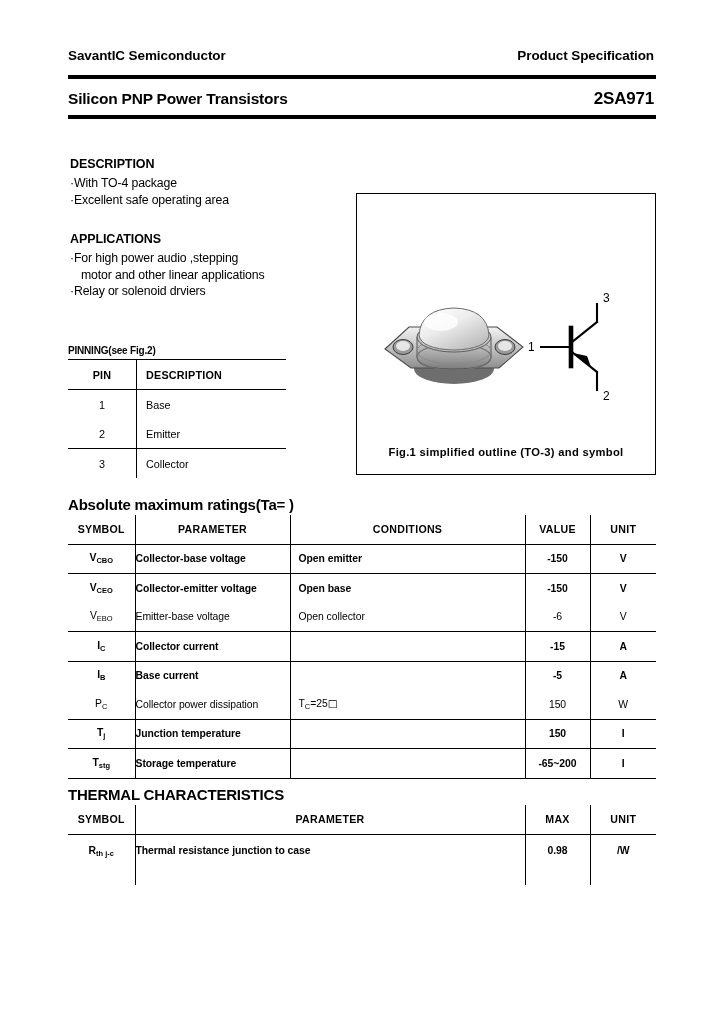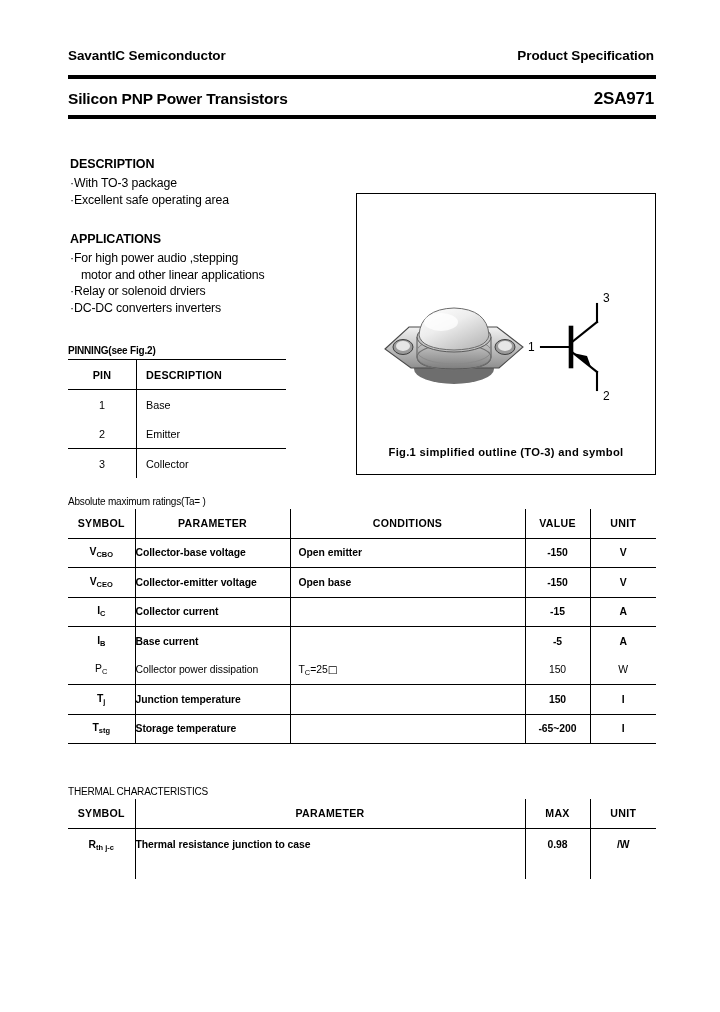--- a/index.html
+++ b/index.html
@@ -144,22 +144,22 @@
     text-align: center;
     font-size: 11.2px;
     font-weight: bold;
     letter-spacing: 0.3px;
   }
   #to3-photo { position: absolute; left: 22px; top: 101px; }
   #npn-symbol { position: absolute; left: 168px; top: 98px; }
 
   
   .tbl-title {
-    font-size: 10px;
-    font-weight: normal;
+    font-size: 15px;
+    font-weight: bold;
     letter-spacing: -0.2px;
     margin-bottom: 2px;
   }
   table.rt {
     border-collapse: collapse;
     width: 588px;
     table-layout: fixed;
   }
   table.rt th, table.rt td {
     font-size: 10.4px;
@@ -217,32 +217,31 @@
 
   <div class="title-row">
     <div class="title-left">Silicon PNP Power Transistors</div>
     <div class="title-right">2SA971</div>
   </div>
   <div class="rule-thick rule-2"></div>
 
   <div id="description-block">
     <div class="sec-head">DESCRIPTION</div>
     <ul class="bullets">
-      <li>·With TO-3 package</li>
+      <li>·With TO-4 package</li>
       <li>·Excellent safe operating area</li>
     </ul>
   </div>
 
   <div id="applications-block">
     <div class="sec-head">APPLICATIONS</div>
     <ul class="bullets">
       <li>·For high power audio ,stepping</li>
       <li class="indent">motor and other linear applications</li>
       <li>·Relay or solenoid drviers</li>
-      <li>·DC-DC converters inverters</li>
     </ul>
   </div>
 
   <div id="pinning-block">
     <div class="pin-caption">PINNING(see Fig.2)</div>
     <table class="pin">
       <thead>
         <tr class="pin-top">
           <th class="c-pin pin-bottom">PIN</th>
           <th class="c-desc pin-bottom">DESCRIPTION</th>
@@ -358,20 +357,27 @@
         </tr>
 
         <tr class="hl">
           <td class="sym"><span>V</span><sub>CEO</sub></td>
           <td class="par">Collector-emitter voltage</td>
           <td class="cond">Open base</td>
           <td class="val">-150</td>
           <td class="unit">V</td>
         </tr>
 
+        <tr>
+          <td class="sym"><span>V</span><sub>EBO</sub></td>
+          <td class="par">Emitter-base voltage</td>
+          <td class="cond">Open collector</td>
+          <td class="val">-6</td>
+          <td class="unit">V</td>
+        </tr>
 
         <tr class="hl">
           <td class="sym"><span>I</span><sub>C</sub></td>
           <td class="par">Collector current</td>
           <td class="cond"></td>
           <td class="val">-15</td>
           <td class="unit">A</td>
         </tr>
 
         <tr class="hl">

